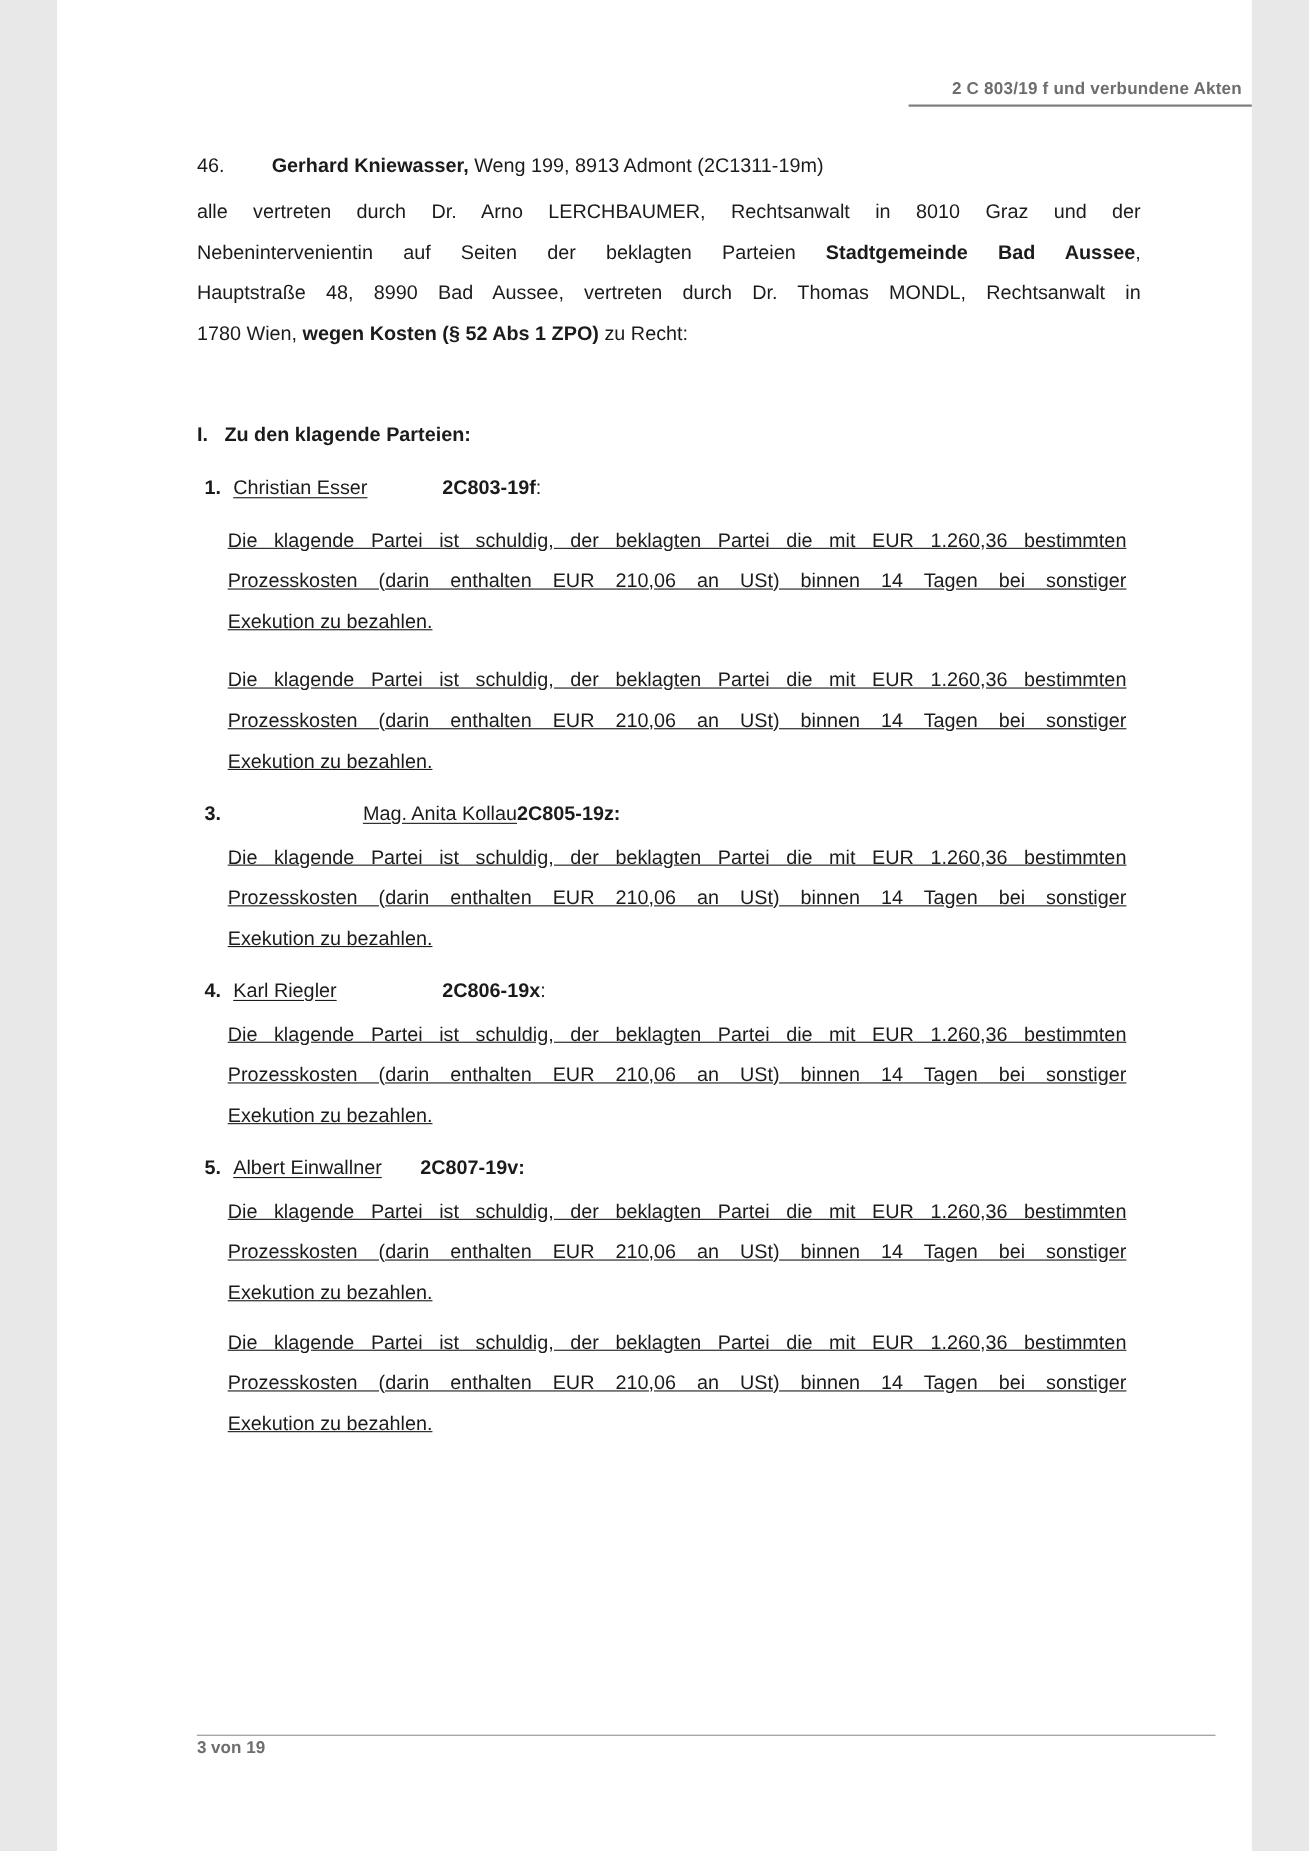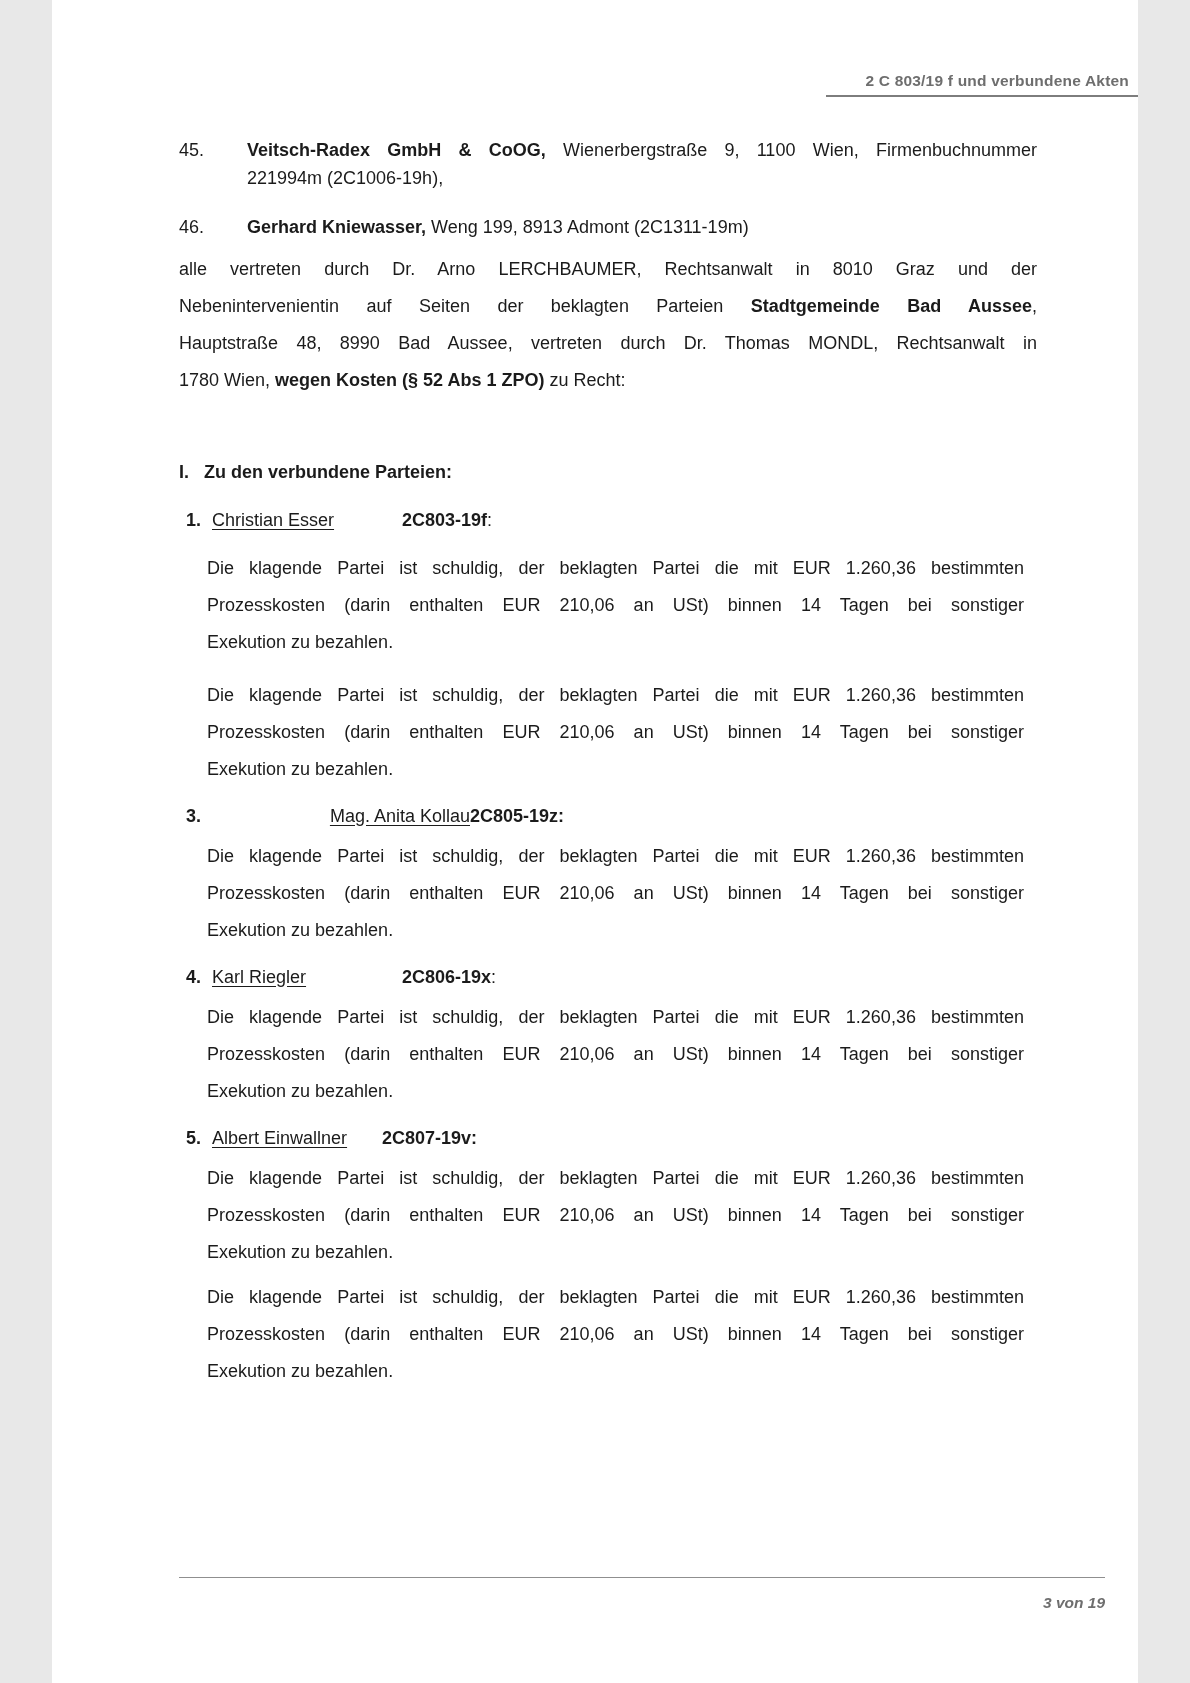--- a/index.html
+++ b/index.html
@@ -61,71 +61,64 @@
   .cb1 .name-cell { width:190px; }
   .cb2 .name-cell { width:255px; }
   .cb3 .name-cell { width:258px;text-align:right; }
   .cb4 .name-cell { width:190px; }
   .cb5 .name-cell { width:170px; }
   .cb6 .name-cell { width:190px; }
 
   .case-para {
     margin:8px 13px 0 28px;
     line-height:37px;
+    text-decoration:underline;
   }
   .gap-lg .case-para { margin-top:16px; }
   .case-head { margin-top:15px; }
   .first-case .case-head { margin-top:21px; }
 
   
   .doc-footer {
     position:absolute;
     top:1577px; left:127px; width:926px;
     border-top:1.5px solid #8f8f8f;
     box-sizing:border-box;
   }
   .page-indicator {
-    margin-top:16px;
-    text-align:right;
-    color:#6e6e6e; font-weight:bold; font-size:15.5px;font-style:italic;
+    margin-top:3px;
+    color:#6e6e6e; font-weight:bold; font-size:15.5px;
   }
 </style>
 </head>
 <body>
 
 <div class="page">
 
   <div class="doc-header">2 C 803/19 f und verbundene Akten</div>
 
   <div class="content">
 
-    <div class="party-item">
-      <div class="party-num">45.</div>
-      <div class="party-body">
-        <div class="jline"><span class="party-name">Veitsch-Radex GmbH &amp; CoOG,</span><span> Wienerbergstraße 9, 1100 Wien, Firmenbuchnummer</span></div>
-        <div>221994m (2C1006-19h),</div>
-      </div>
-    </div>
 
     <div class="party-item">
       <div class="party-num">46.</div>
       <div class="party-body">
         <div><span class="party-name">Gerhard Kniewasser,</span><span> Weng 199, 8913 Admont (2C1311-19m)</span></div>
       </div>
     </div>
 
     <div class="lead-para">
       <div class="jline">alle vertreten durch Dr. Arno LERCHBAUMER, Rechtsanwalt in 8010 Graz und der</div>
       <div class="jline"><span>Nebenintervenientin auf Seiten der beklagten Parteien </span><span class="bold">Stadtgemeinde Bad Aussee</span><span>,</span></div>
       <div class="jline">Hauptstraße 48, 8990 Bad Aussee, vertreten durch Dr. Thomas MONDL, Rechtsanwalt in</div>
       <div class="jline last-line"><span>1780 Wien, </span><span class="bold">wegen Kosten (§ 52 Abs 1 ZPO)</span><span> zu Recht:</span></div>
     </div>
 
     <div class="section-heading">
-      <span class="numeral">I.</span><span>Zu den verbundene Parteien:</span>
+      <span class="numeral">I.</span><span>Zu den klagende Parteien:</span>
     </div>
 
     <div class="case-block cb1 gap-lg first-case">
       <div class="case-head">
         <span class="case-num">1.</span><span class="name-cell"><span class="case-name">Christian Esser</span></span><span class="case-id">2C803-19f</span><span class="case-suffix">:</span>
       </div>
       <div class="case-para">
         <div class="jline">Die klagende Partei ist schuldig, der beklagten Partei die mit EUR 1.260,36 bestimmten</div>
         <div class="jline">Prozesskosten (darin enthalten EUR 210,06 an USt) binnen 14 Tagen bei sonstiger</div>
         <div class="jline last-line">Exekution zu bezahlen.</div>

